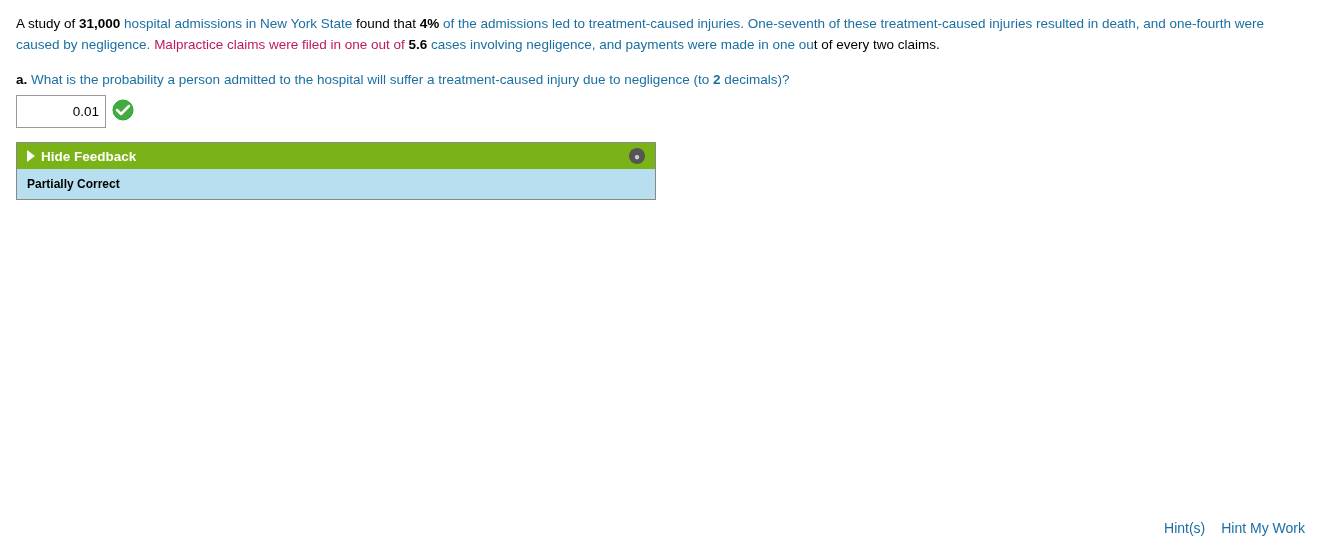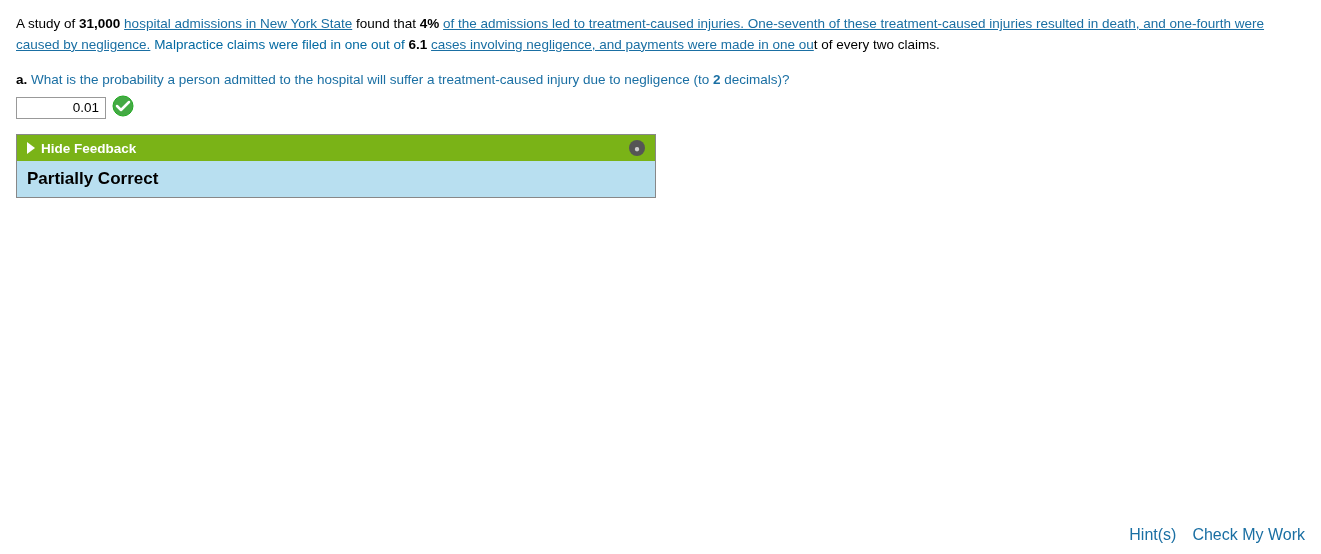--- a/index.html
+++ b/index.html
@@ -10,43 +10,43 @@
       background: #fff;
       width: 1321px;
       min-height: 554px;
       padding: 14px 16px 10px 16px;
       position: relative;
     }
     .passage {
       line-height: 1.55;
       margin-bottom: 14px;
     }
-    .passage .highlight-blue { color: #1a6fa3; text-decoration: underline; }
-    .passage .highlight-red  { color: #0369a1; }
+    .passage .highlight-blue { color: #1a6fa3; }
+    .passage .highlight-red  { color: #be185d; }
     .passage strong { font-weight: bold; }
 
     .question-block {
       margin-bottom: 10px;
     }
     .question-label {
       margin-bottom: 5px;
       line-height: 1.5;
     }
     .question-label .highlight-blue { color: #1a6fa3; }
     .question-label strong { font-weight: bold; }
 
     .answer-row {
       display: flex;
       align-items: center;
       gap: 6px;
       margin-bottom: 4px;
     }
     .answer-input {
       width: 90px;
-      height: 22px;
+      height: 33px;
       border: 1px solid #999;
       text-align: right;
       padding-right: 6px;
       font-size: 13.5px;
       font-family: Arial, sans-serif;
     }
 
     
     .feedback-panel {
       border: 1px solid #888;
@@ -86,32 +86,32 @@
       align-items: center;
       justify-content: center;
       color: #ccc;
       font-size: 10px;
       cursor: pointer;
     }
     .feedback-body {
       background: #b8dff0;
       padding: 8px 10px;
       font-weight: bold;
-      font-size: 17px;
+      font-size: 12px;
       color: #000;
     }
 
     
     .bottom-links {
       position: absolute;
-      bottom: 10px;
+      bottom: 18px;
       right: 16px;
       display: flex;
       gap: 16px;
-      font-size: 16px;
+      font-size: 14px;
     }
     .bottom-links a {
       color: #1a6fa3;
       text-decoration: none;
       cursor: pointer;
     }
 
     
     .icon-check svg, .icon-x svg {
       width: 22px;
@@ -121,21 +121,21 @@
 </head>
 <body>
 
 <div class="passage">
   A study of <strong>31,000</strong>
   <span class="highlight-blue"> hospital admissions in New York State</span>
   found that <strong>4%</strong>
   <span class="highlight-blue"> of the admissions led to treatment-caused injuries. One-seventh of these treatment-caused injuries
   resulted in death, and one-fourth were caused by negligence.</span>
   <span class="highlight-red"> Malpractice claims were filed in one out of</span>
-  <strong> 6.1</strong>
+  <strong> 5.6</strong>
   <span class="highlight-blue"> cases involving negligence, and payments were made in one ou</span>t
   of every two claims.
 </div>
 
 <div class="question-block">
   <div class="question-label">
     <strong>a.</strong>
     <span class="highlight-blue"> What is the probability a person admitted to the hospital will suffer a treatment-caused injury due to negligence (to <strong>2</strong> decimals)?</span>
   </div>
   <div class="answer-row">
@@ -163,14 +163,14 @@
     </div>
     <span class="feedback-close-icon">●</span>
   </div>
   <div class="feedback-body">
     <span>Partially Correct</span>
   </div>
 </div>
 
 <div class="bottom-links">
   <a>Hint(s)</a>
-  <a>Check My Work</a>
+  <a>Hint My Work</a>
 </div>
 
 </body></html>

